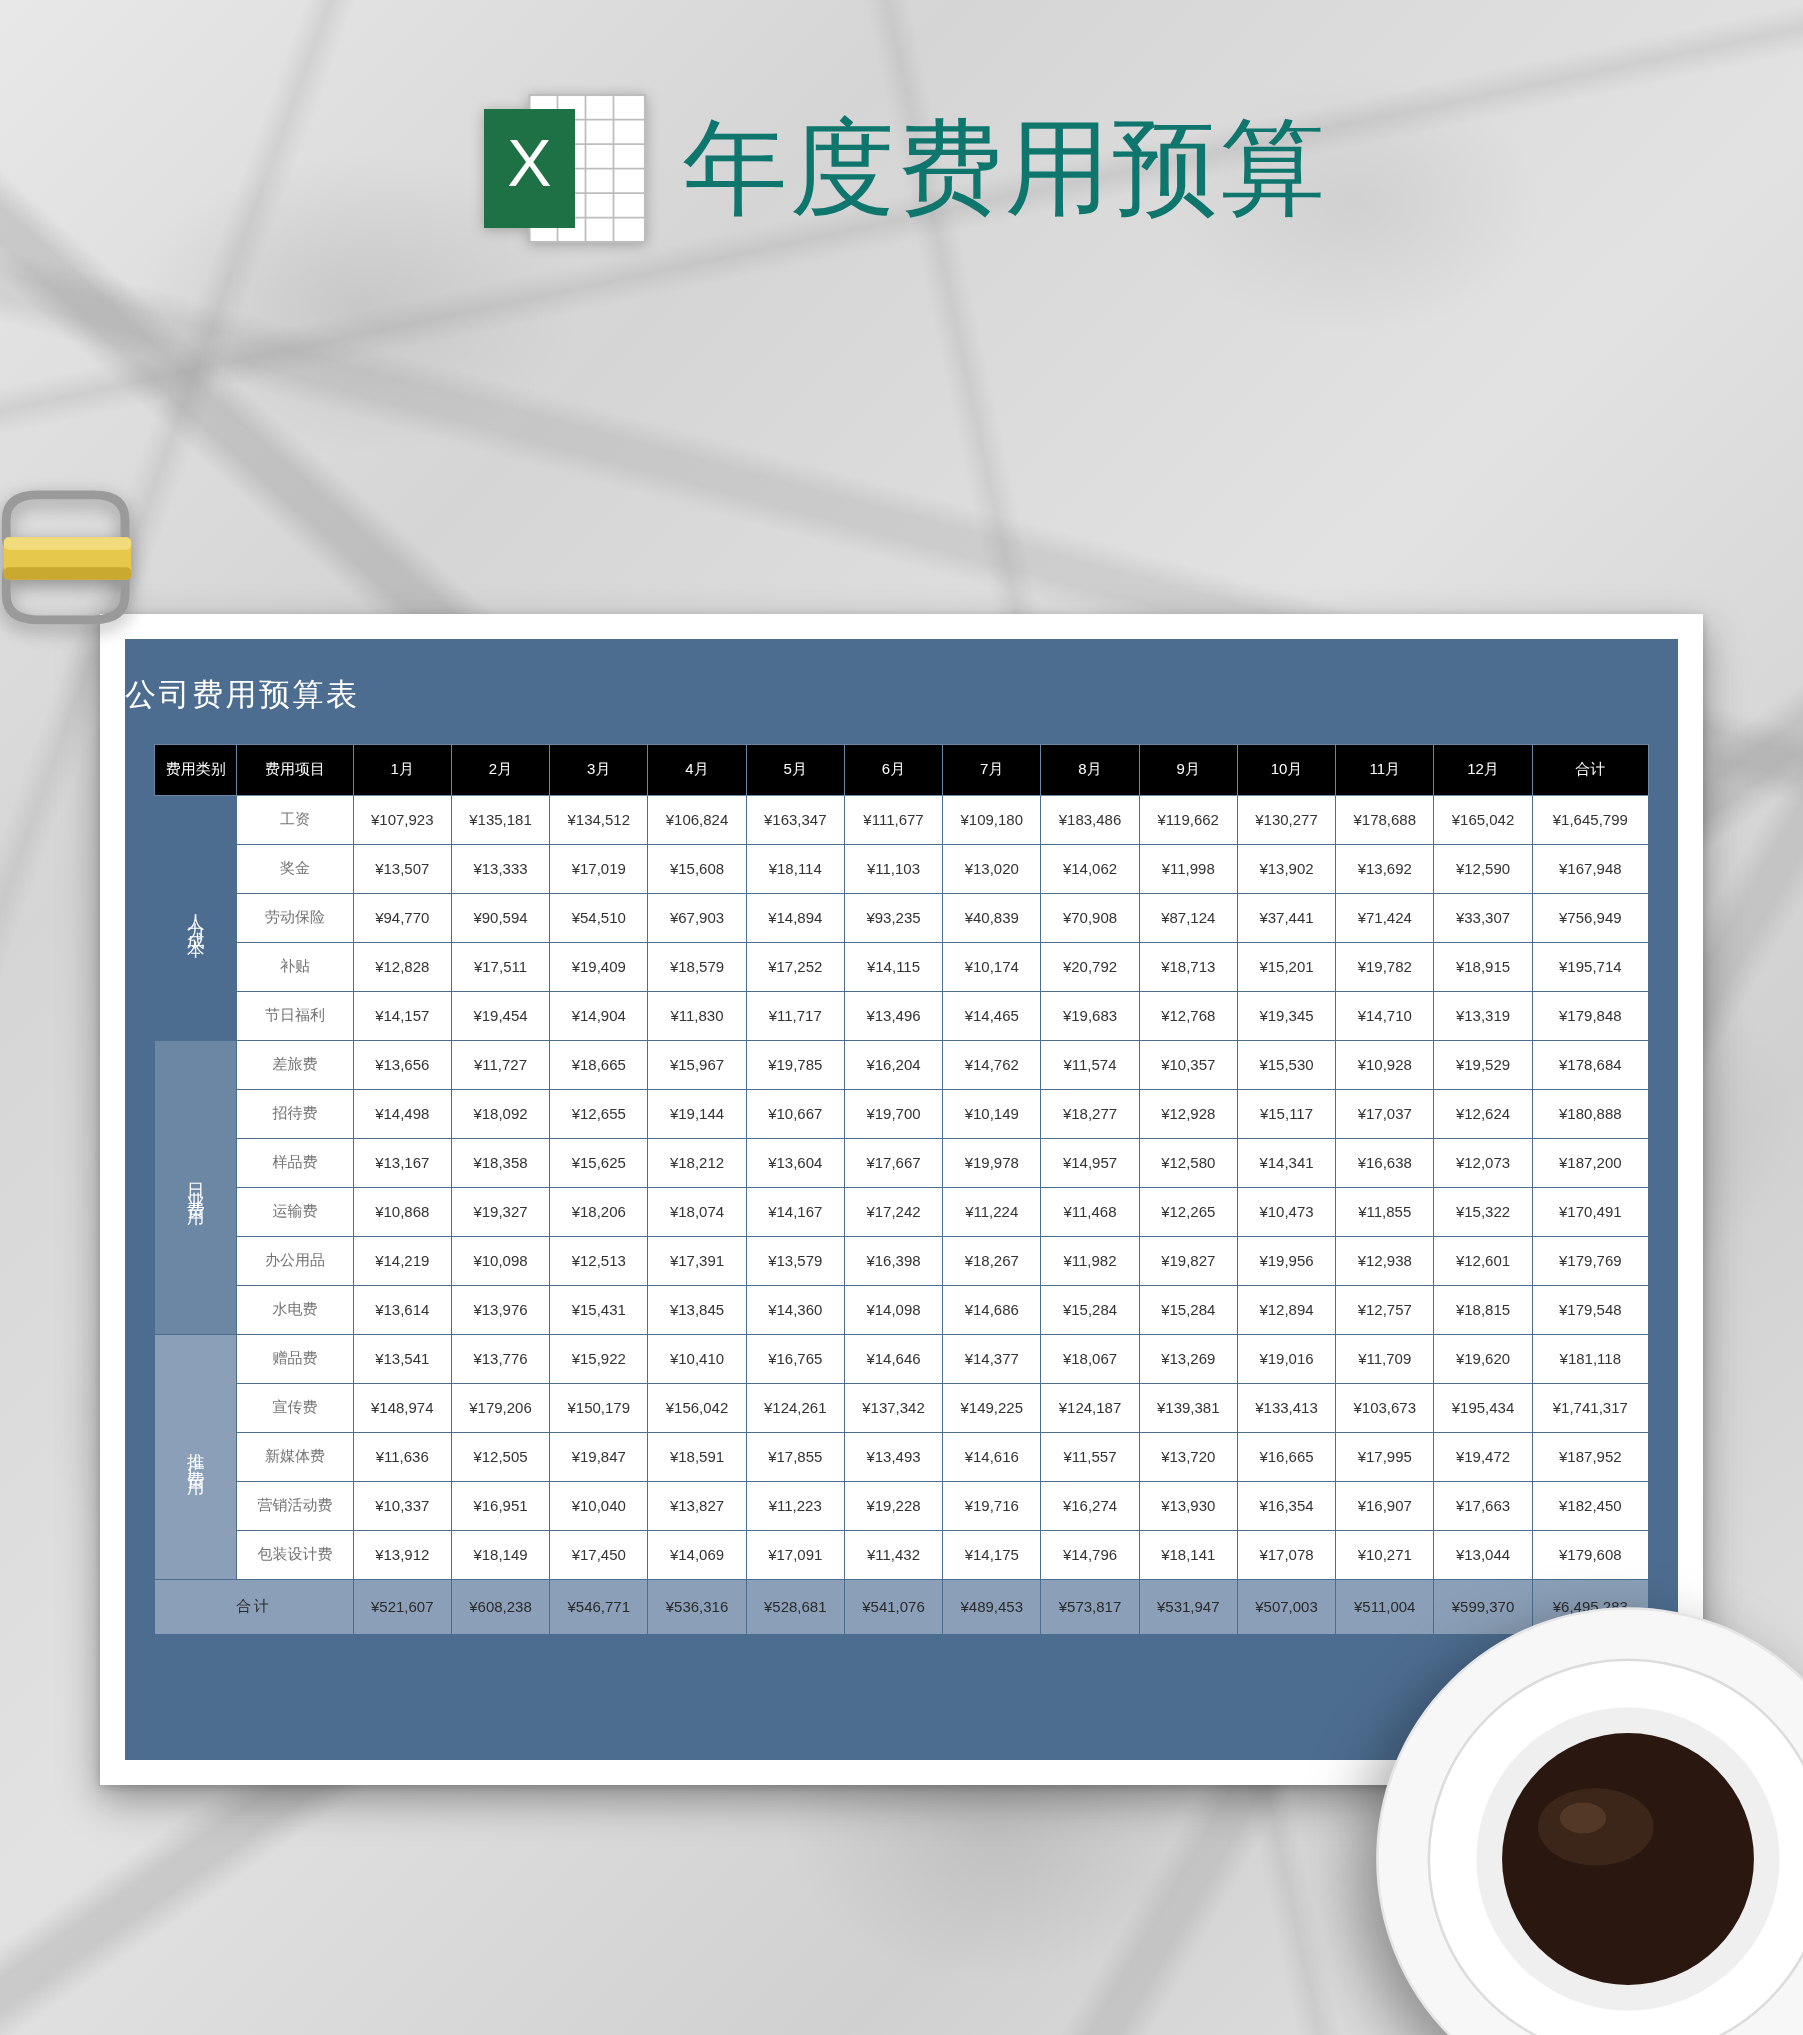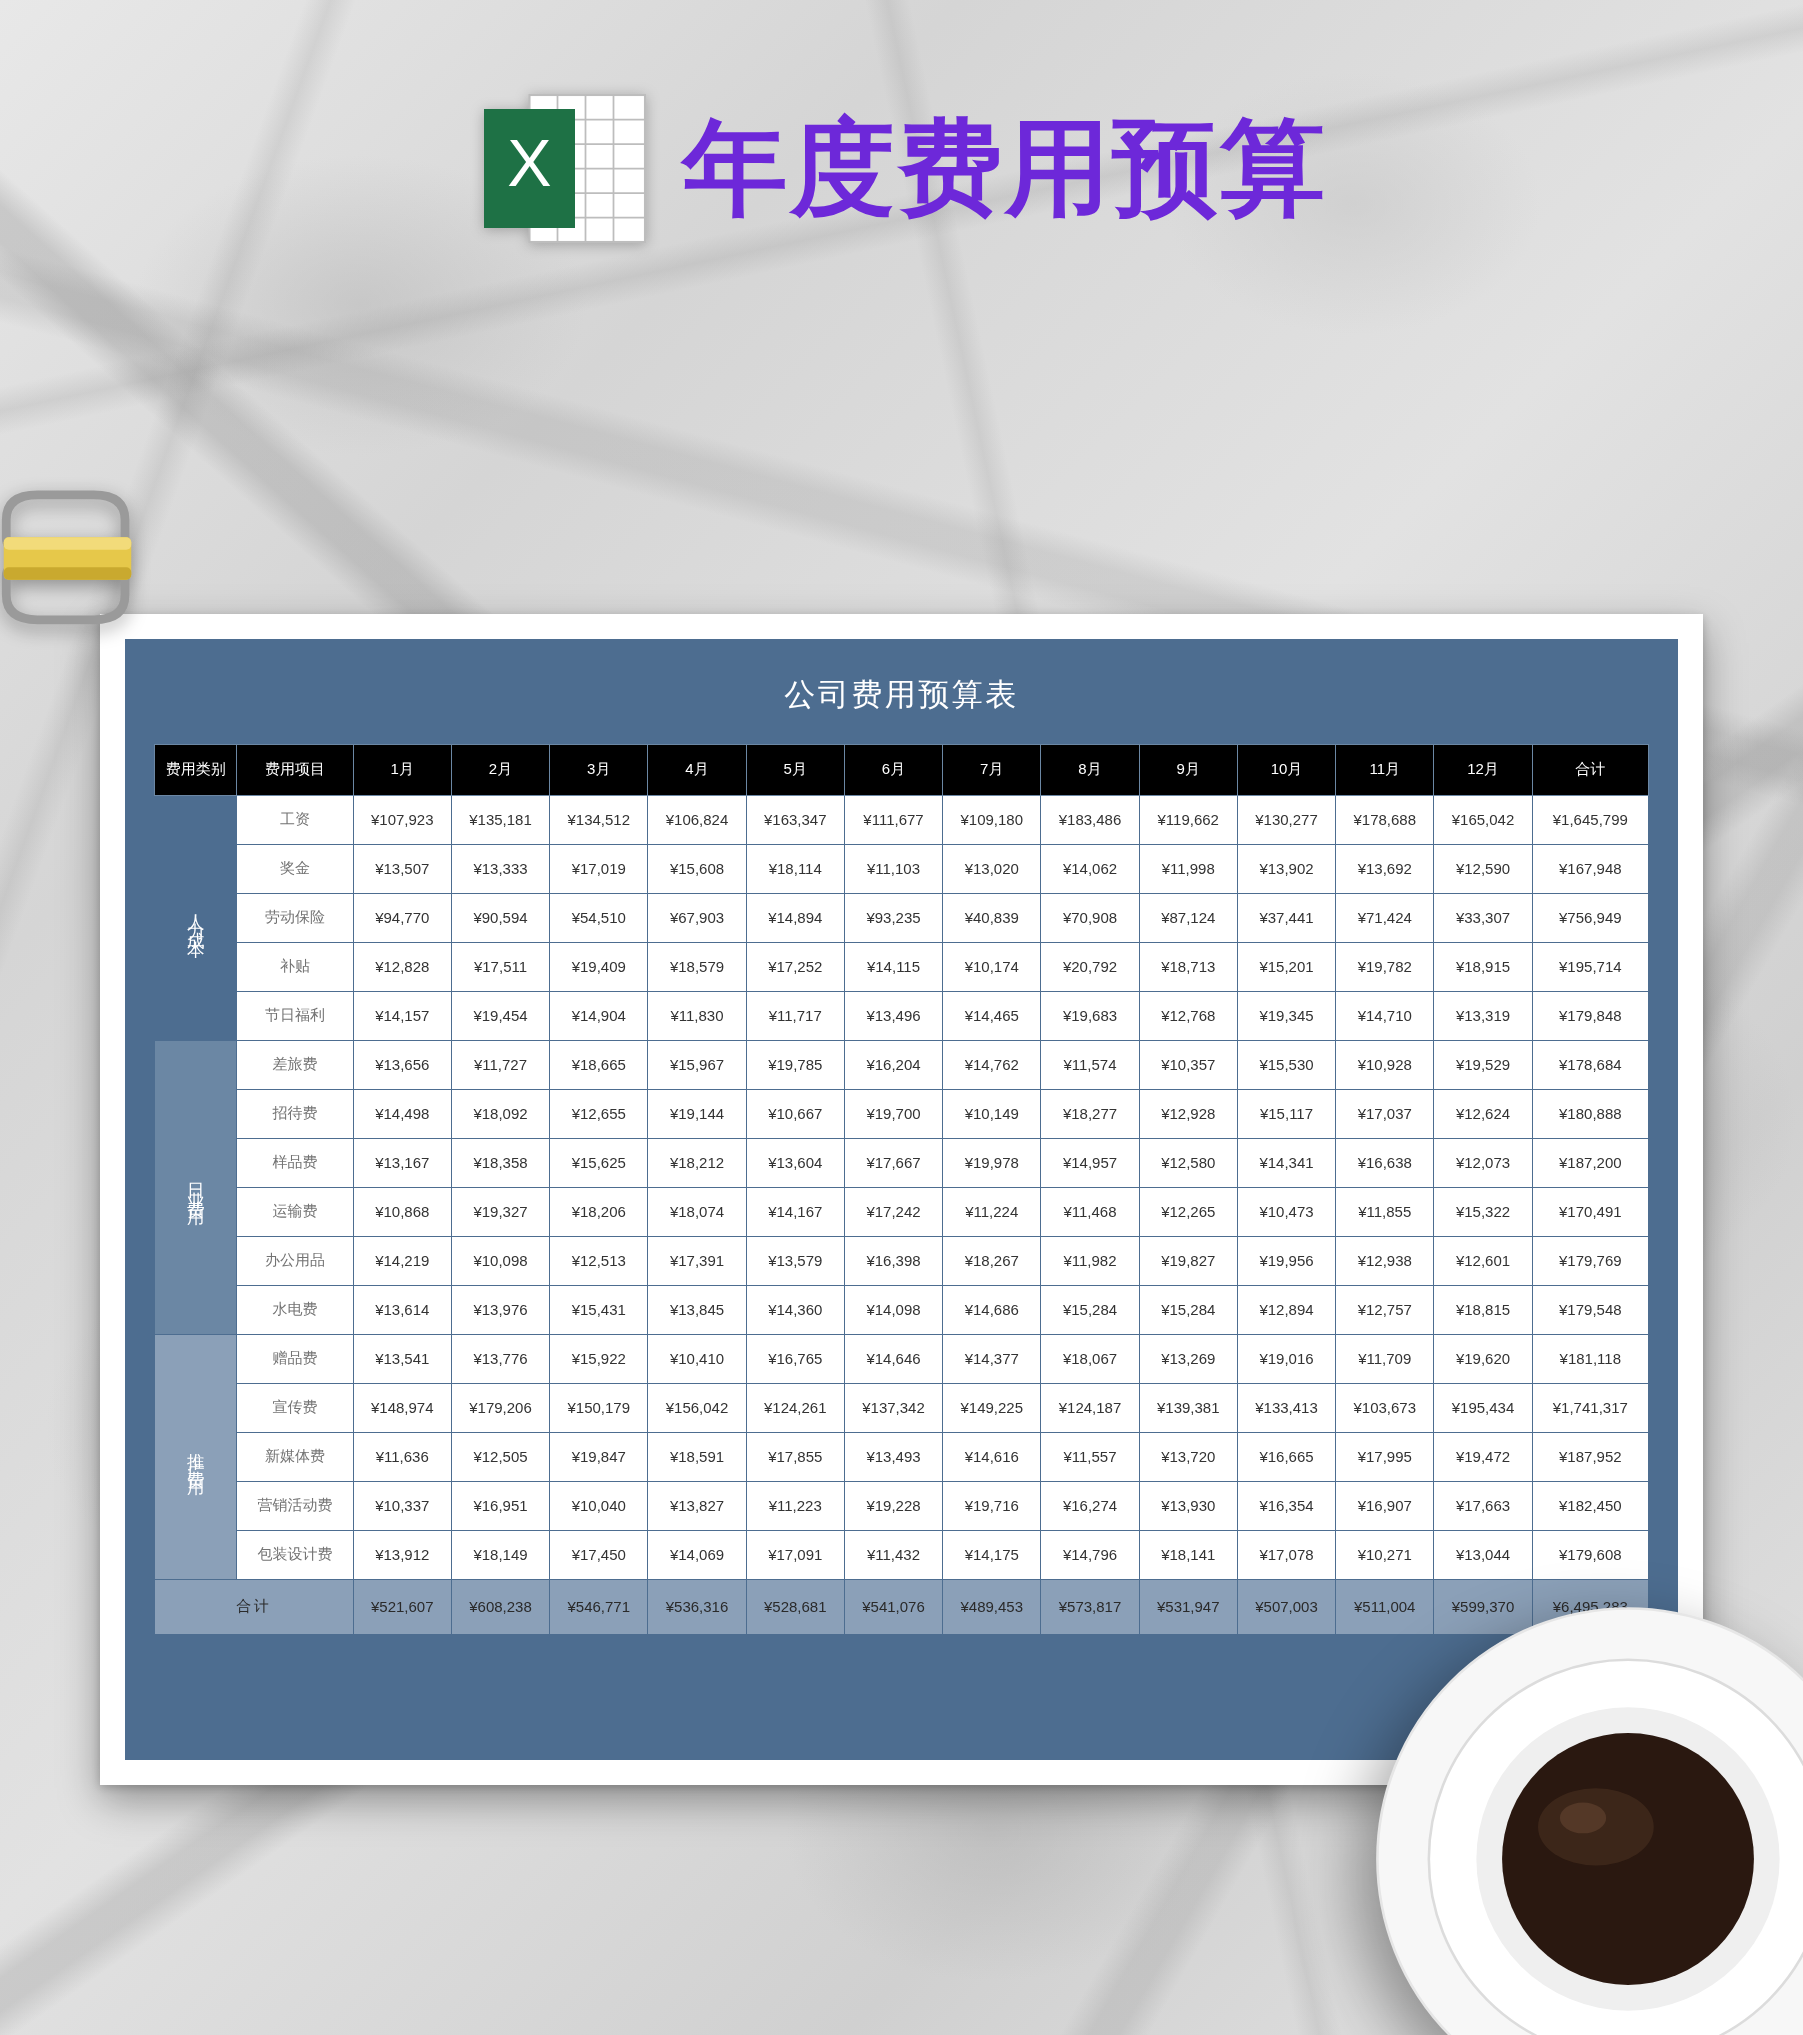--- a/index.html
+++ b/index.html
@@ -49,22 +49,22 @@
     gap: 31px;
   }
   .excel-icon {
     width: 175px; height: 175px;
     position: relative;
     filter: drop-shadow(0 2.5px 6.3px rgba(0,0,0,0.25));
   }
   .title-block { display:flex; flex-direction:column; }
   .main-title {
     font-size: 105px;
-    font-weight: 700;
-    color: #6d28d9;
+    font-weight: 400;
+    color: #0f766e;
     letter-spacing: 2.5px;
     line-height: 1.05;
   }
   .sub-title {
     font-size: 41px;
     font-weight: 300;
     color: #6a6a6a;
     letter-spacing: 1.3px;
     margin-top: 11.3px;
   }
@@ -89,21 +89,21 @@
     box-shadow: 0 15.7px 38px rgba(0,0,0,0.35), 0 2.5px 8.8px rgba(0,0,0,0.2);
     padding: 25px;
   }
   .sheet-frame {
     width: 100%; height: 100%;
     background: #4d6d90;
     display: flex;
     flex-direction: column;
   }
   .sheet-title {
-    text-align: center;
+    text-align: left;
     color: #fff;
     font-size: 31px;
     font-weight: 500;
     letter-spacing: 2.5px;
     padding: 35px 0 27.6px;
   }
   .table-wrap {
     background: #4d6d90;
     padding: 0 29px 29px;
     flex: 1;

